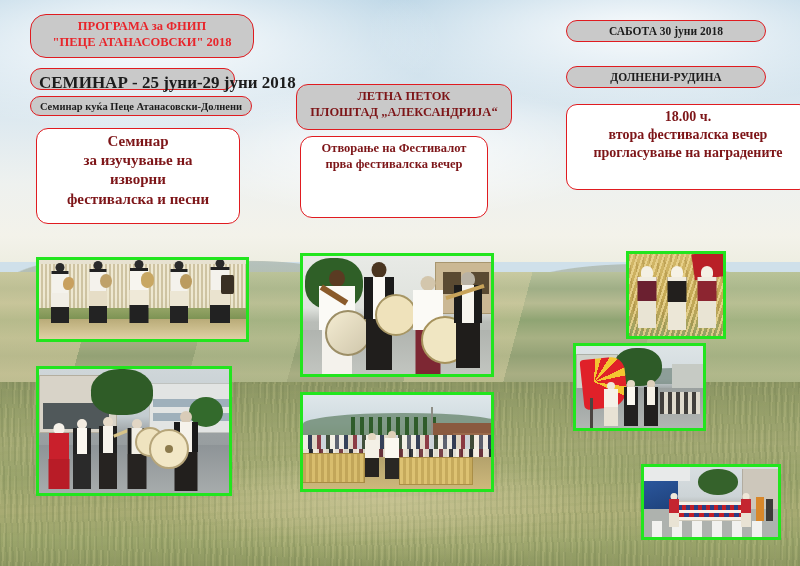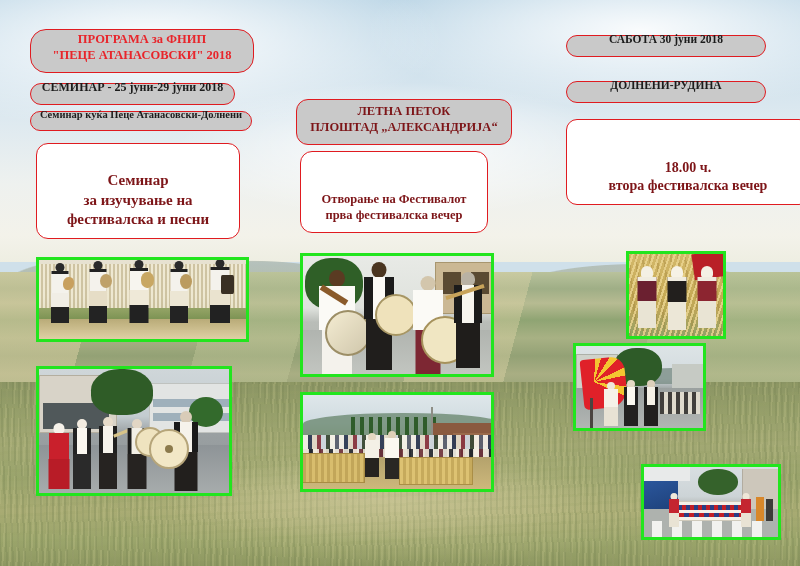--- a/index.html
+++ b/index.html
@@ -109,39 +109,38 @@
   }
 
   
   .box {
     position: absolute;
     border: 1.6px solid #e01b20;
     border-radius: 14px;
     text-align: center;
     line-height: 1.28;
     font-weight: bold;
-    padding: 9px 8px;
+    padding: 3px 8px;
     display: flex;
-    align-items: flex-end;
+    align-items: flex-start;
     justify-content: center;
-    margin-top: 15px;
   }
   .box .lines { width: 100%; }
   .box .lines > span { display: block; white-space: nowrap; }
 
   .box.gray  { background: #c9c9c9; }
   .box.white { background: #ffffff; }
 
   .t-red    { color: #e8252b; }
   .t-maroon { color: #7d1518; }
   .t-dark   { color: #1c1c1c; }
 
   
   #box-program   { left: 30px;  top: 14px;  width: 224px; height: 44px;  font-size: 12.5px; border-radius: 16px; }
-  #box-seminar-dates { left: 30px; top: 68px; width: 205px; height: 22px; font-size: 12px; }
+  #box-seminar-dates { left: 30px; top: 68px; width: 205px; height: 22px; font-size: 17px; }
   #box-memorial  { left: 30px;  top: 96px;  width: 222px; height: 20px; font-size: 10.5px; }
   #box-seminar   { left: 36px;  top: 128px; width: 204px; height: 96px; font-size: 15px; border-radius: 12px; }
 
   #box-friday    { left: 296px; top: 20px;  width: 208px; height: 22px; font-size: 11.5px; }
   #box-prilep    { left: 296px; top: 84px;  width: 216px; height: 46px; font-size: 12.5px; border-radius: 12px; }
   #box-friday-prog { left: 300px; top: 136px; width: 188px; height: 82px; font-size: 12.5px; border-radius: 12px; }
 
   #box-saturday  { left: 566px; top: 20px;  width: 200px; height: 22px; font-size: 11.5px; }
   #box-dolneni   { left: 566px; top: 66px;  width: 200px; height: 22px; font-size: 11.5px; }
   #box-sat-prog  { left: 566px; top: 104px; width: 244px; height: 86px; font-size: 14px; border-radius: 11px; }
@@ -195,20 +194,21 @@
   <div class="box gray" id="box-memorial">
     <div class="lines">
       <span class="t-dark">Семинар куќа Пеце Атанасовски-Долнени</span>
     </div>
   </div>
 
   <div class="box white" id="box-seminar">
     <div class="lines">
       <span class="t-maroon">Семинар</span>
       <span class="t-maroon">за изучување на</span>
+      <span class="t-maroon">изворни</span>
       <span class="t-maroon">фестивалска и песни</span>
     </div>
   </div>
 
 
   <div class="box gray" id="box-prilep">
     <div class="lines">
       <span class="t-maroon">ЛЕТНА ПЕТОК</span>
       <span class="t-maroon">ПЛОШТАД „АЛЕКСАНДРИЈА“</span>
     </div>
@@ -230,20 +230,21 @@
   <div class="box gray" id="box-dolneni">
     <div class="lines">
       <span class="t-dark">ДОЛНЕНИ-РУДИНА</span>
     </div>
   </div>
 
   <div class="box white" id="box-sat-prog">
     <div class="lines">
       <span class="t-maroon">18.00 ч.</span>
       <span class="t-maroon">втора фестивалска вечер</span>
+      <span class="t-maroon">прогласување на наградените</span>
     </div>
   </div>
 
   <div class="photo" id="photo-bagpipers">
     <div class="scene">
       <div style="position:absolute;inset:0;background:linear-gradient(to bottom,#e7e2d2 0%,#ded6bf 46%,#9aa86a 58%,#7e9455 74%,#c8b98a 100%);"></div>
 
       <div style="position:absolute;left:0;right:0;top:4px;height:44px;background:repeating-linear-gradient(90deg,#efe9d2 0 2px,#cdc2a0 2px 4px);opacity:.95;"></div>
 
       <div style="position:absolute;left:0;right:0;bottom:0;height:20px;background:linear-gradient(to bottom,#b9ab78,#ded0a4);"></div>

